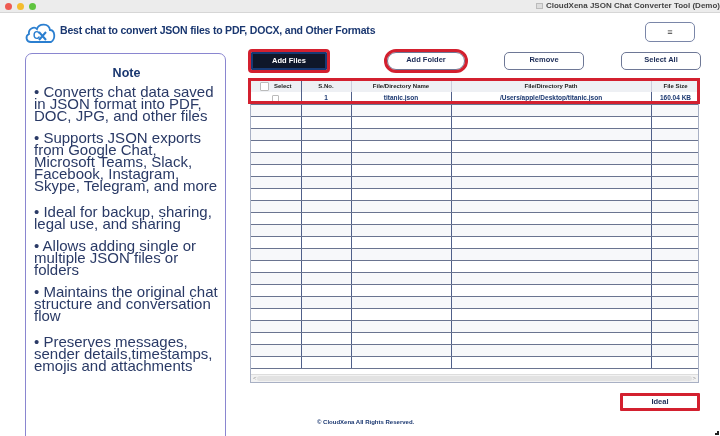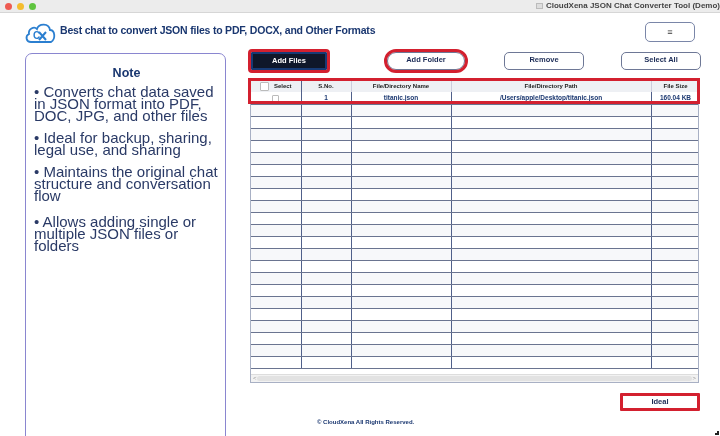--- a/index.html
+++ b/index.html
@@ -50,23 +50,25 @@
   <path d="M7 22 C2 22 1 16 5 14 C4 9 10 6 13 9 C15 3 25 3 26 10 C31 10 32 19 27 22 Z" fill="none" stroke="#2b7fd0" stroke-width="1.8"></path>
   <text x="9" y="19" font-size="10" font-weight="bold" fill="#2b7fd0" font-family="Liberation Sans, sans-serif">C</text>
   <path d="M15 12 L22 20 M22 12 L15 20" stroke="#2b7fd0" stroke-width="2"></path>
 </svg>
 <div class="tagline">Best chat to convert JSON files to PDF, DOCX, and Other Formats</div>
 <div class="menu-btn"><span>≡</span></div>
 
 <div class="note">
   <h2>Note</h2>
   <p>• Converts chat data saved in JSON format into  PDF, DOC, JPG, and other files</p>
+  <p style="margin-bottom:14px">• Supports JSON exports from Google Chat, Microsoft Teams, Slack, Facebook, Instagram, Skype, Telegram, and more</p>
   <p>• Ideal for backup, sharing, legal use, and sharing</p>
+  <p>• Allows adding single or multiple JSON files or folders</p>
   <p style="margin-bottom:14px">• Maintains the original chat structure and conversation flow</p>
-  <p>• Allows adding single or multiple JSON files or folders</p>
+  <p>• Preserves messages, sender details,timestamps, emojis and attachments</p>
 </div>
 
 <div class="btn btn-primary red-frame" style="left:251px;width:76px;">Add Files</div>
 <div class="btn btn-outline red-frame" style="left:387px;width:78px;">Add Folder</div>
 <div class="btn btn-outline" style="left:504px;width:80px;">Remove</div>
 <div class="btn btn-outline" style="left:621px;width:80px;">Select All</div>
 
 <div class="table-wrap">
   <table>
     <colgroup>

